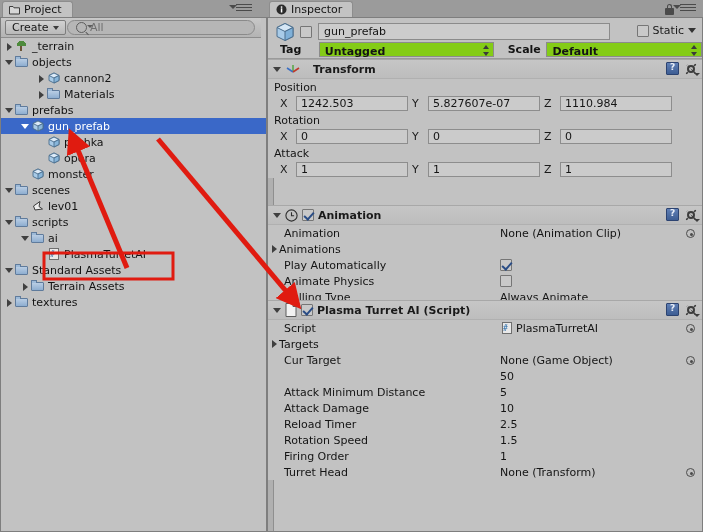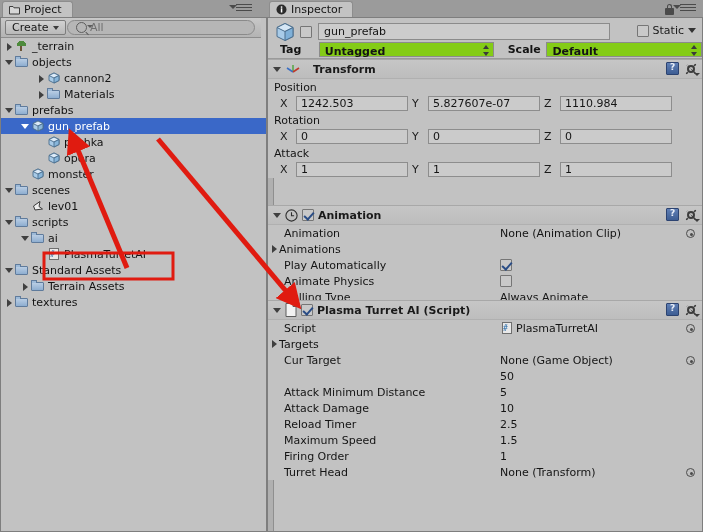--- a/index.html
+++ b/index.html
@@ -522,21 +522,21 @@
             </div>
             <div class="prow">
               <span class="pname">Attack Damage</span>
               <span class="pval">10</span>
             </div>
             <div class="prow">
               <span class="pname">Reload Timer</span>
               <span class="pval">2.5</span>
             </div>
             <div class="prow">
-              <span class="pname">Maximum Speed</span>
+              <span class="pname">Rotation Speed</span>
               <span class="pval">1.5</span>
             </div>
             <div class="prow">
               <span class="pname">Firing Order</span>
               <span class="pval">1</span>
             </div>
             <div class="prow">
               <span class="pname">Turret Head</span>
               <span class="pval">None (Transform)</span>
               <span class="circ"></span>

